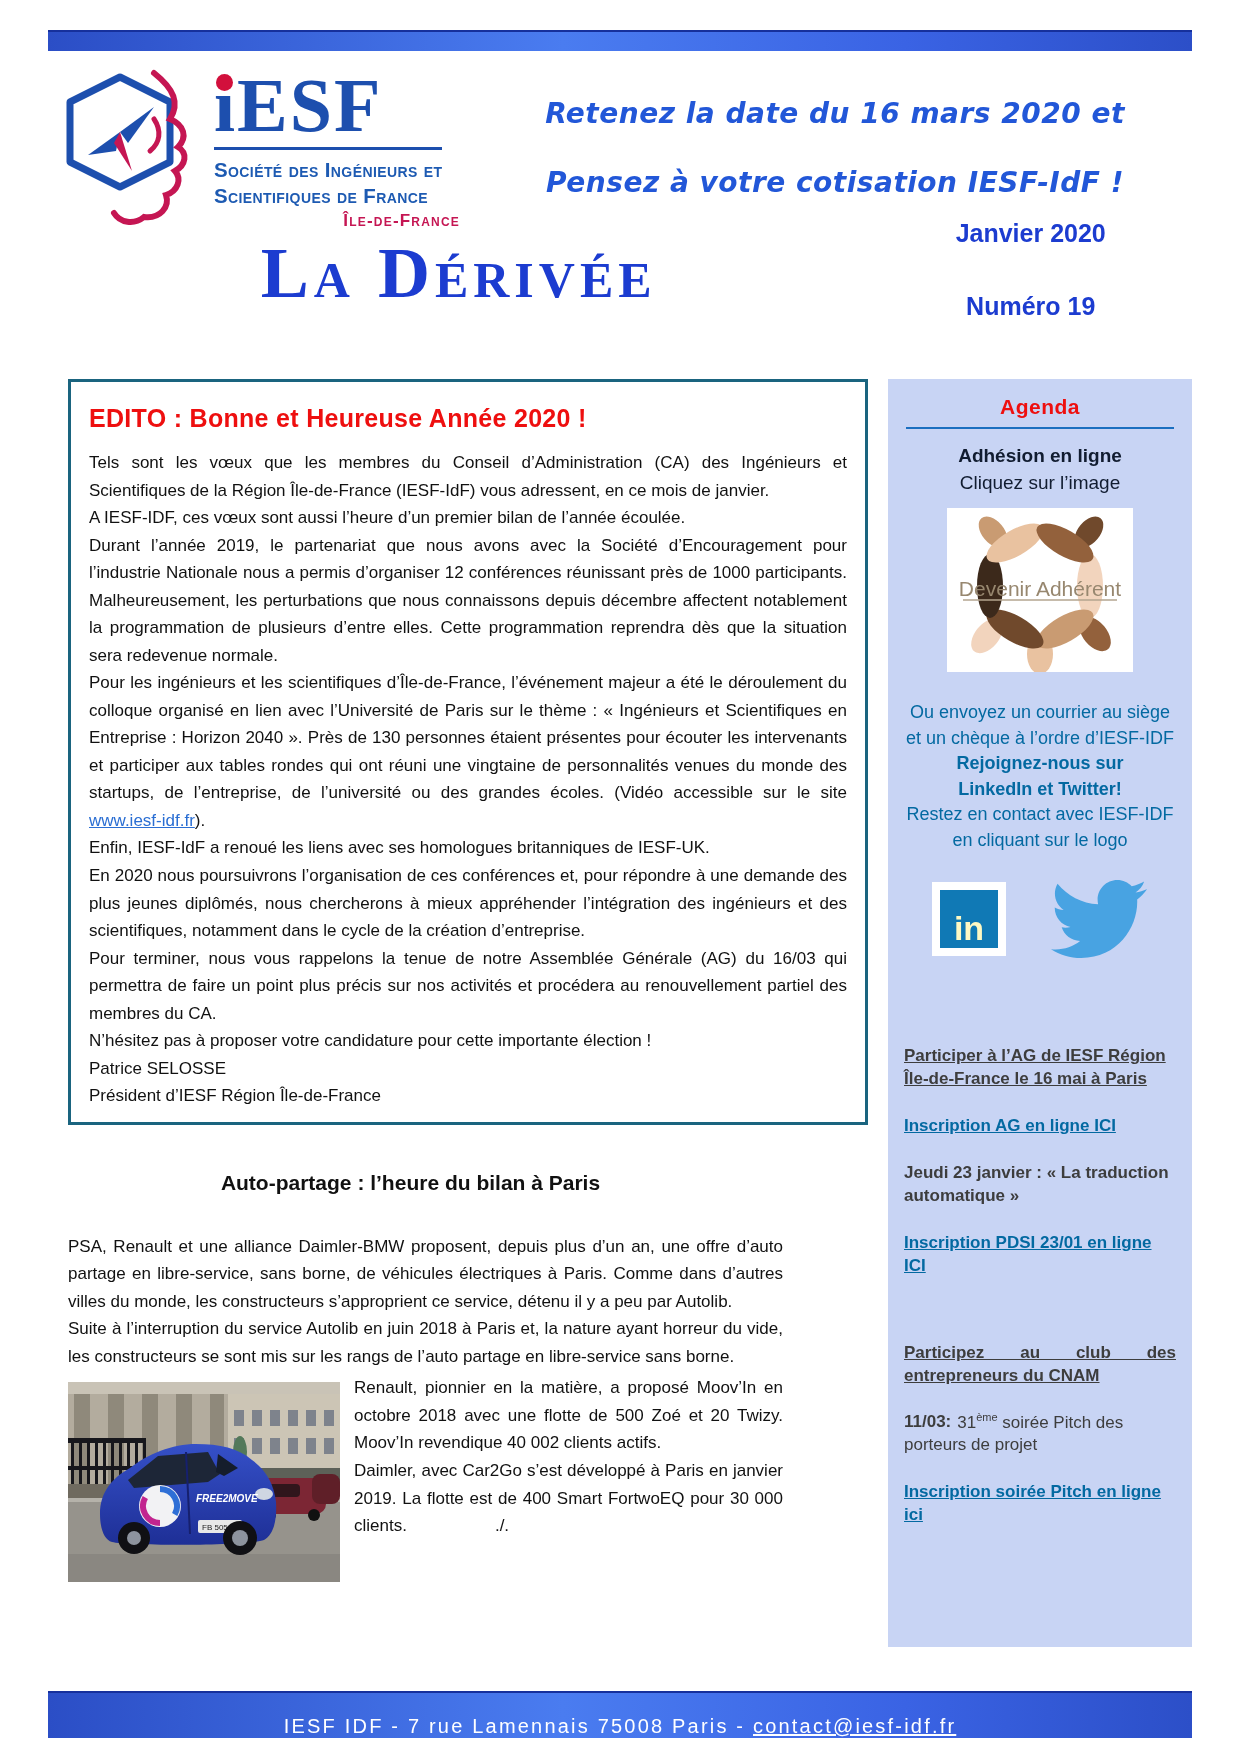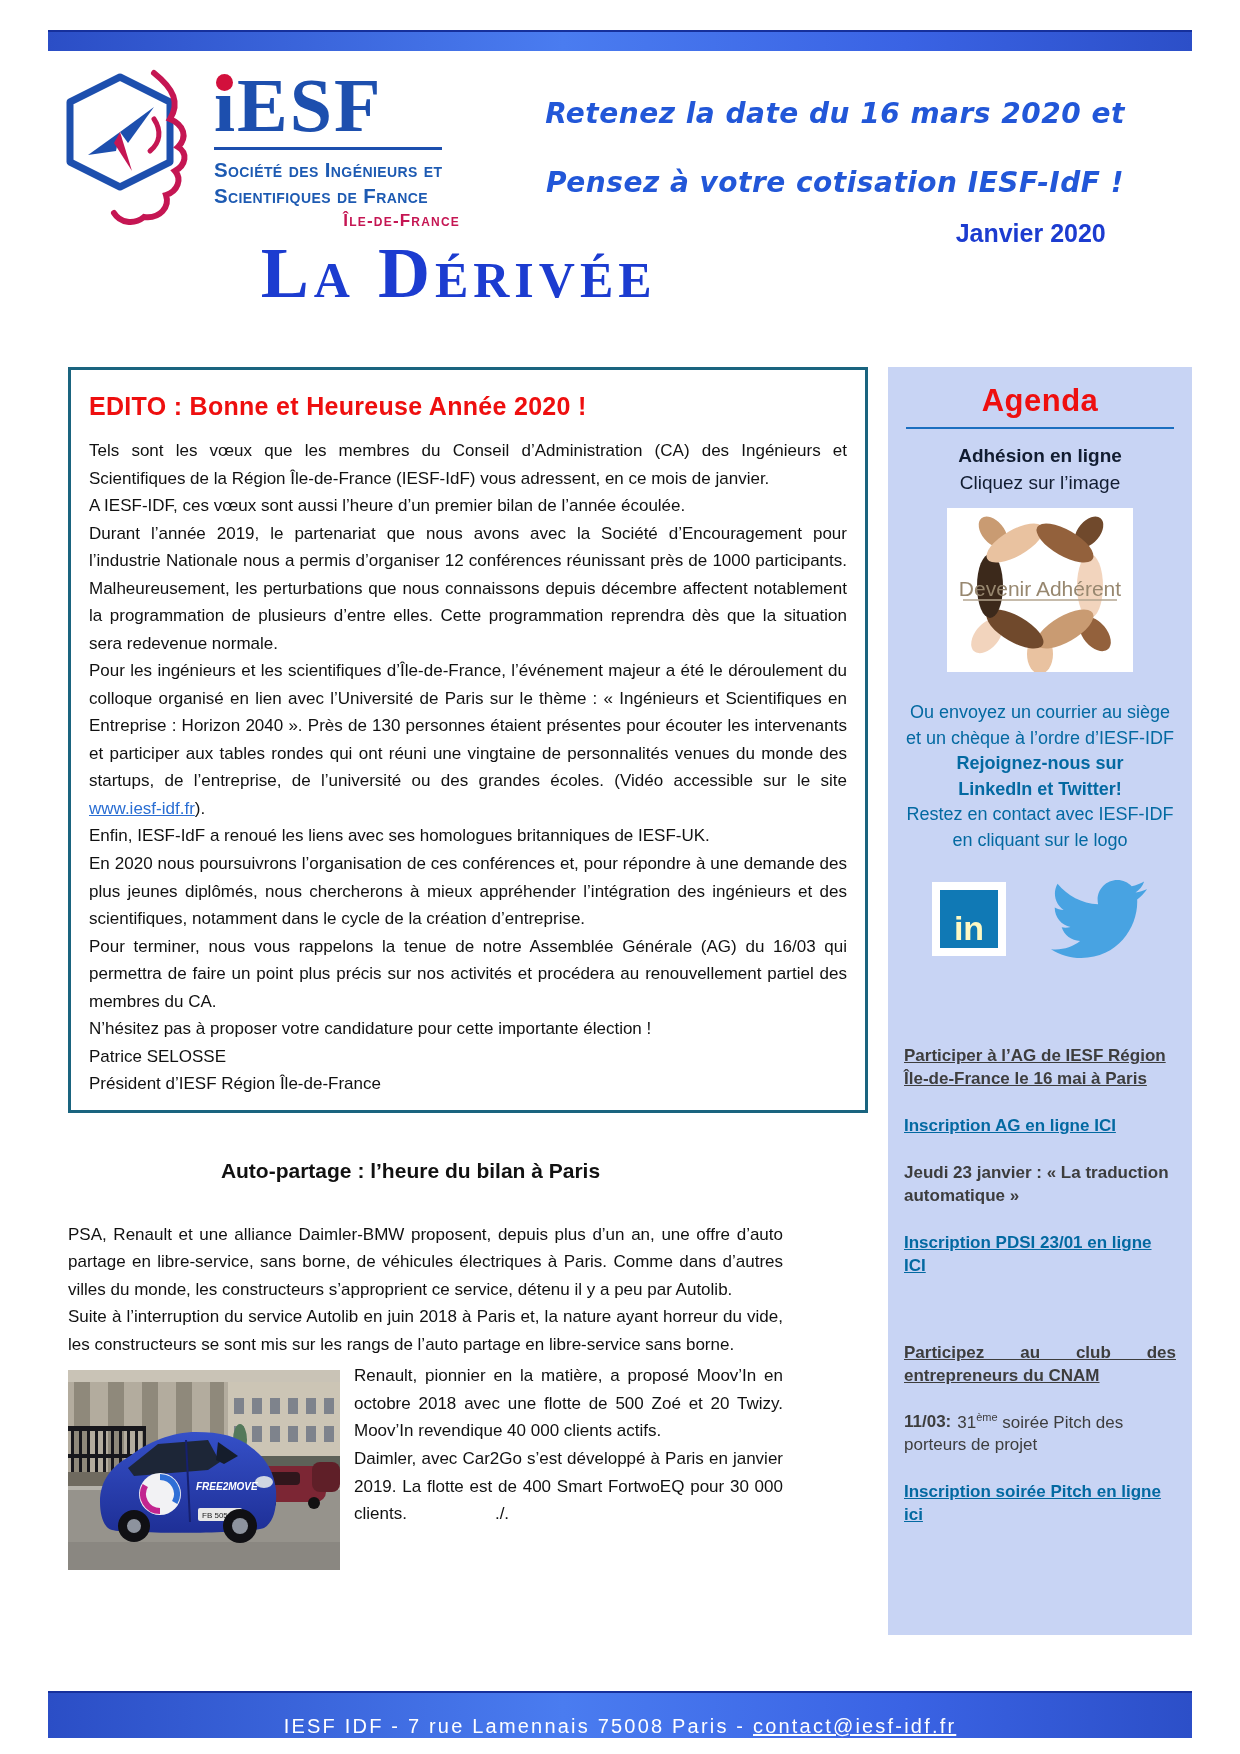--- a/index.html
+++ b/index.html
@@ -61,21 +61,21 @@
     text-align:justify; color:#111; }
   .inline-link { color:#2a6ed3; text-decoration:underline; }
   .article { max-width:715px; }
   .article-heading { text-align:center; font-weight:bold; font-size:21px;
     margin:46px 30px 38px 0; color:#111; }
   .media-wrap { margin-top:4px; }
   .car-figure { float:left; width:272px; height:200px; margin:8px 14px 4px 0; }
   .end-mark { display:inline-block; margin-left:88px; }
   
   .sidebar { width:304px; height:1268px; background:#c8d4f4; padding:12px 16px; flex:none; }
-  .agenda-heading { color:#ee0f0f; font-weight:800; font-size:31px;
+  .agenda-heading { color:#ee0f0f; font-weight:800; font-size:21px;
     text-align:center; margin:4px 0 8px; letter-spacing:.5px; }
   .agenda-divider { border:none; border-top:2px solid #1b6fc0; margin:0 2px 16px; }
   .sb-center { text-align:center; color:#111c30; }
   .adhesion-title { font-weight:bold; font-size:19px; }
   .adhesion-sub { font-size:19px; margin-top:5px; }
   .hands-fig { display:block; margin:14px auto 8px; width:186px; height:164px; background:#fff; }
   .sb-block { text-align:center; font-size:18px; line-height:1.42; margin-top:28px; color:#0369a1; }
   .sb-bold { font-weight:bold; }
   .logos-row { display:flex; justify-content:center; align-items:center; gap:44px; margin-top:26px; }
   .linkedin-box { width:74px; height:74px; background:#fff;
@@ -133,20 +133,21 @@
       <div>Pensez à votre cotisation IESF-IdF !</div>
     </div>
   </div>
 
   <div class="title-row">
     <div class="title-left">
       <h1 class="newsletter-title">La Dérivée</h1>
     </div>
     <div class="title-right">
       <div>Janvier 2020</div>
+      <div class="issue-no">Numéro 19</div>
     </div>
   </div>
 
   <div class="main-row">
 
     <div class="left-col">
       <div class="edito-box">
         <div class="edito-heading">EDITO : Bonne et Heureuse Année 2020 !</div>
         <p>Tels sont les vœux que les membres du Conseil d’Administration (CA) des Ingénieurs et Scientifiques de la Région Île-de-France (IESF-IdF) vous adressent, en ce mois de janvier.</p>
         <p>A IESF-IDF, ces vœux sont aussi l’heure d’un premier bilan de l’année écoulée.</p>
@@ -234,21 +235,21 @@
             <path d="M92,107 a17,17 0 0 1 14.7,25.5" fill="none" stroke="#2f6fd6" stroke-width="6"></path>
             <path d="M92,141 a17,17 0 0 1 -14.7,-25.5" fill="none" stroke="#c2258f" stroke-width="6"></path>
             <text x="128" y="120" font-size="10" font-weight="bold" font-style="italic" fill="#fff" font-family="Liberation Sans, sans-serif">FREE2MOVE</text>
             <rect x="130" y="138" width="44" height="13" rx="2" fill="#e8e8e8"></rect>
             <text x="134" y="148" font-size="8" fill="#222" font-family="Liberation Sans, sans-serif">FB 505 0R</text>
             <circle cx="66" cy="156" r="16" fill="#101014"></circle>
               <circle cx="66" cy="156" r="7" fill="#8d939e"></circle>
             <circle cx="172" cy="156" r="17" fill="#101014"></circle>
               <circle cx="172" cy="156" r="8" fill="#8d939e"></circle>
           </svg>
-          <p>Renault, pionnier en la matière, a proposé Moov’In en octobre 2018 avec une flotte de 500 Zoé et 20 Twizy. Moov’In revendique 40 000 clients actifs.</p>
+          <p>Renault, pionnier en la matière, a proposé Moov’In en octobre 2018 avec une flotte de 500 Zoé et 20 Twizy. Moov’In revendique 40 002 clients actifs.</p>
           <p><span>Daimler, avec Car2Go s’est développé à Paris en janvier 2019. La flotte est de 400 Smart FortwoEQ pour 30 000 clients.</span><span class="end-mark">./.</span></p>
         </div>
       </div>
     </div>
 
     <div class="sidebar">
       <div class="agenda-heading">Agenda</div>
       <hr class="agenda-divider">
       <div class="sb-center adhesion-title">Adhésion en ligne</div>
       <div class="sb-center adhesion-sub">Cliquez sur l’image</div>

